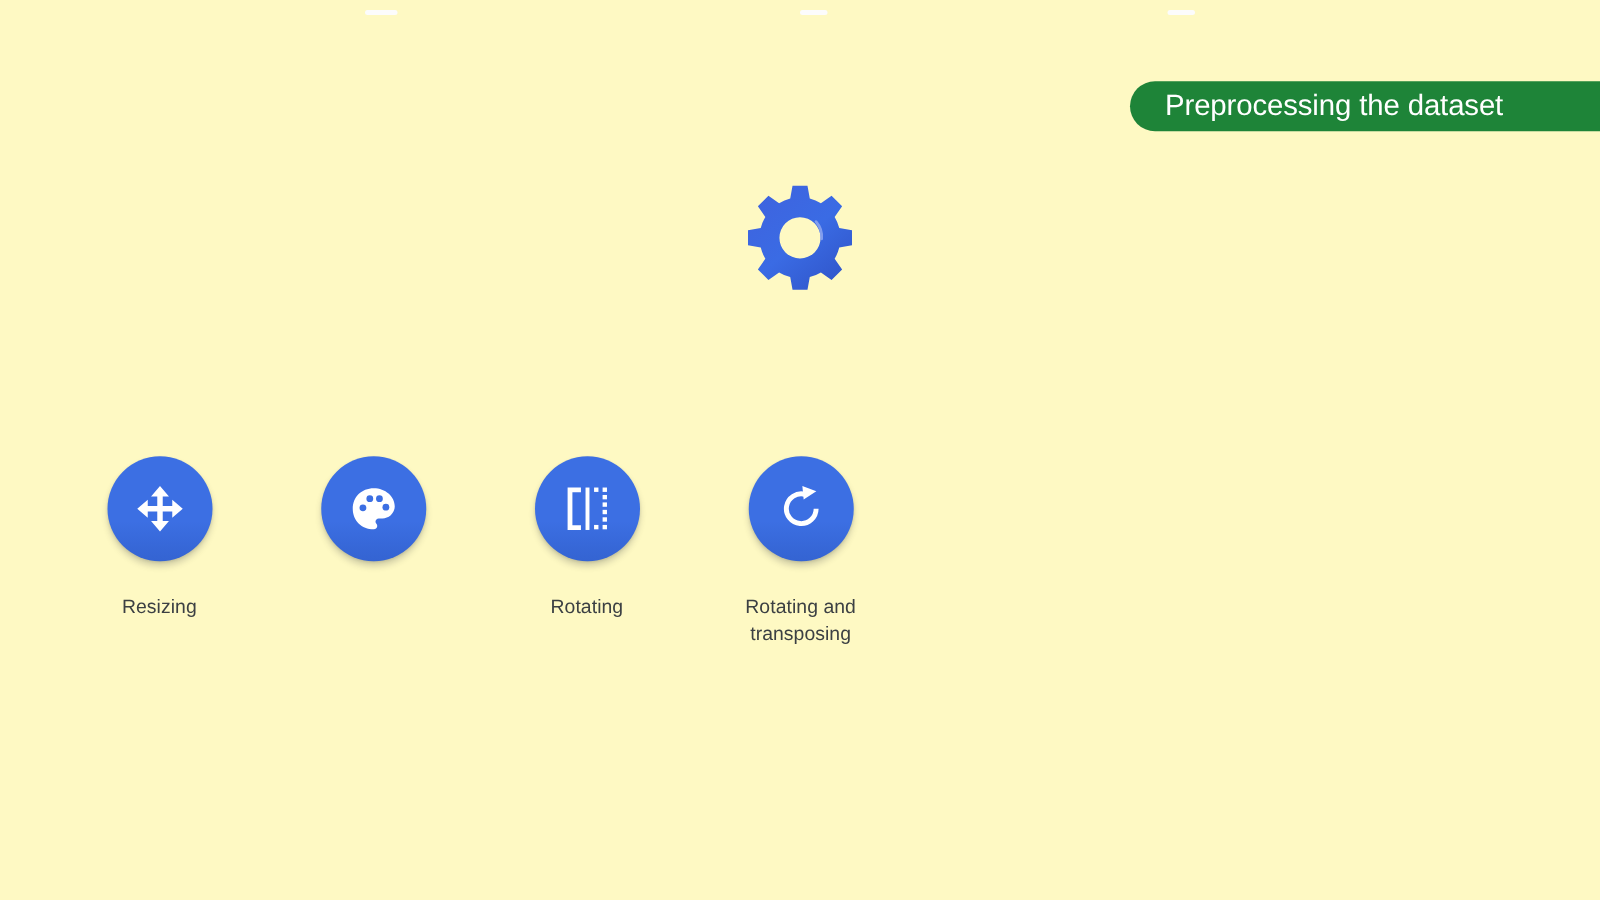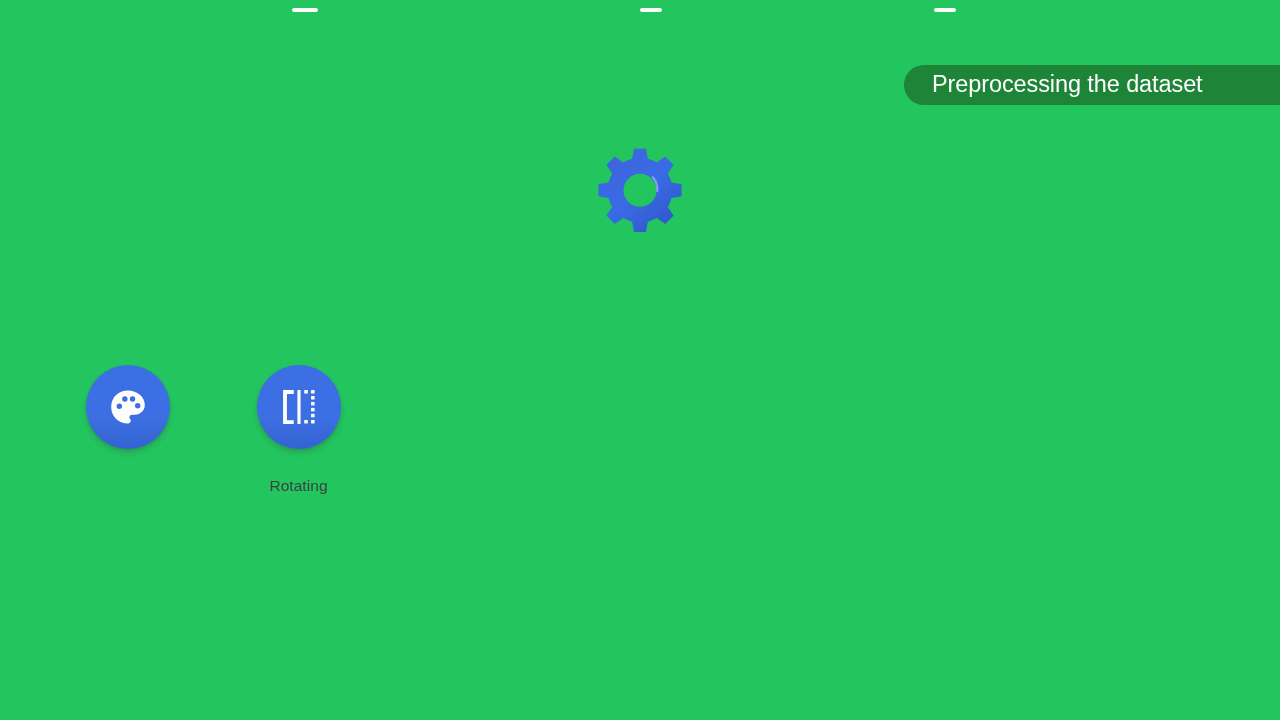--- a/index.html
+++ b/index.html
@@ -13,21 +13,21 @@
     height: 720px;
     overflow: hidden;
     position: relative;
     font-family: "Liberation Sans", sans-serif;
     -webkit-font-smoothing: antialiased;
   }
 
   .slide {
     position: absolute;
     inset: 0;
-    background: #22c55e;
+    background: #fef9c3;
   }
 
   
   .title-banner {
     position: absolute;
     left: 904px;
     top: 65px;
     height: 40px;
     width: 400px;           
     background: #1E8438;
@@ -186,20 +186,28 @@
         M 50 31.6
         A 18.7 18.7 0 1 0 50 69.0
         A 18.7 18.7 0 1 0 50 31.6
         Z"></path>
       <path d="M 64.6 35.6 A 20.6 20.6 0 0 1 69.6 51.3" fill="none" stroke="#8EA7F0" stroke-width="2.6" stroke-linecap="round" opacity="0.85"></path>
     </svg>
   </div>
 
   <div class="items-row">
 
+    <div class="feature-item">
+      <div class="icon-circle">
+        <svg viewBox="0 0 24 24" aria-hidden="true">
+          <path fill="#ffffff" d="M12 1.6 L16.1 6.4 L13.25 6.4 L13.25 10.75 L17.6 10.75 L17.6 7.9 L22.4 12 L17.6 16.1 L17.6 13.25 L13.25 13.25 L13.25 17.6 L16.1 17.6 L12 22.4 L7.9 17.6 L10.75 17.6 L10.75 13.25 L6.4 13.25 L6.4 16.1 L1.6 12 L6.4 7.9 L6.4 10.75 L10.75 10.75 L10.75 6.4 L7.9 6.4 Z"></path>
+        </svg>
+      </div>
+      <div class="feature-label">Resizing</div>
+    </div>
 
     <div class="feature-item">
       <div class="icon-circle">
         <svg viewBox="0 0 24 24" aria-hidden="true">
           <path fill="#ffffff" d="M12 2.6 C6.4 2.6 2.4 6.6 2.4 12 C2.4 17.4 6.4 21.4 12 21.4 C12.95 21.4 13.6 20.7 13.6 19.9 C13.6 19.5 13.45 19.15 13.2 18.9 C12.95 18.6 12.8 18.25 12.8 17.85 C12.8 17.05 13.45 16.4 14.25 16.4 L16.0 16.4 C19.05 16.4 21.6 13.9 21.6 10.85 C21.6 6.3 17.25 2.6 12 2.6 Z"></path>
           <circle cx="7.05" cy="11.55" r="1.55" fill="#3C6FE3"></circle>
           <circle cx="10.2" cy="7.4" r="1.55" fill="#3C6FE3"></circle>
           <circle cx="14.6" cy="7.4" r="1.55" fill="#3C6FE3"></circle>
           <circle cx="17.55" cy="11.3" r="1.55" fill="#3C6FE3"></circle>
         </svg>
@@ -223,15 +231,24 @@
             <rect x="18.9" y="12.5" width="2.0" height="2.0"></rect>
             <rect x="18.9" y="15.9" width="2.0" height="2.0"></rect>
             <rect x="18.9" y="19.4" width="2.0" height="2.0"></rect>
             <rect x="15.0" y="19.4" width="2.0" height="2.0"></rect>
           </g>
         </svg>
       </div>
       <div class="feature-label">Rotating</div>
     </div>
 
+    <div class="feature-item">
+      <div class="icon-circle">
+        <svg viewBox="0 0 24 24" aria-hidden="true">
+          <path fill="none" stroke="#ffffff" stroke-width="2.25" stroke-linecap="butt" d="M18.8 12 A 6.8 6.8 0 1 1 13.7 5.4"></path>
+          <path fill="#ffffff" d="M12.5 1.6 L18.9 4.05 L13.1 7.8 Z"></path>
+        </svg>
+      </div>
+      <div class="feature-label">Rotating and transposing</div>
+    </div>
 
   </div>
 </div>
 
 </body></html>

